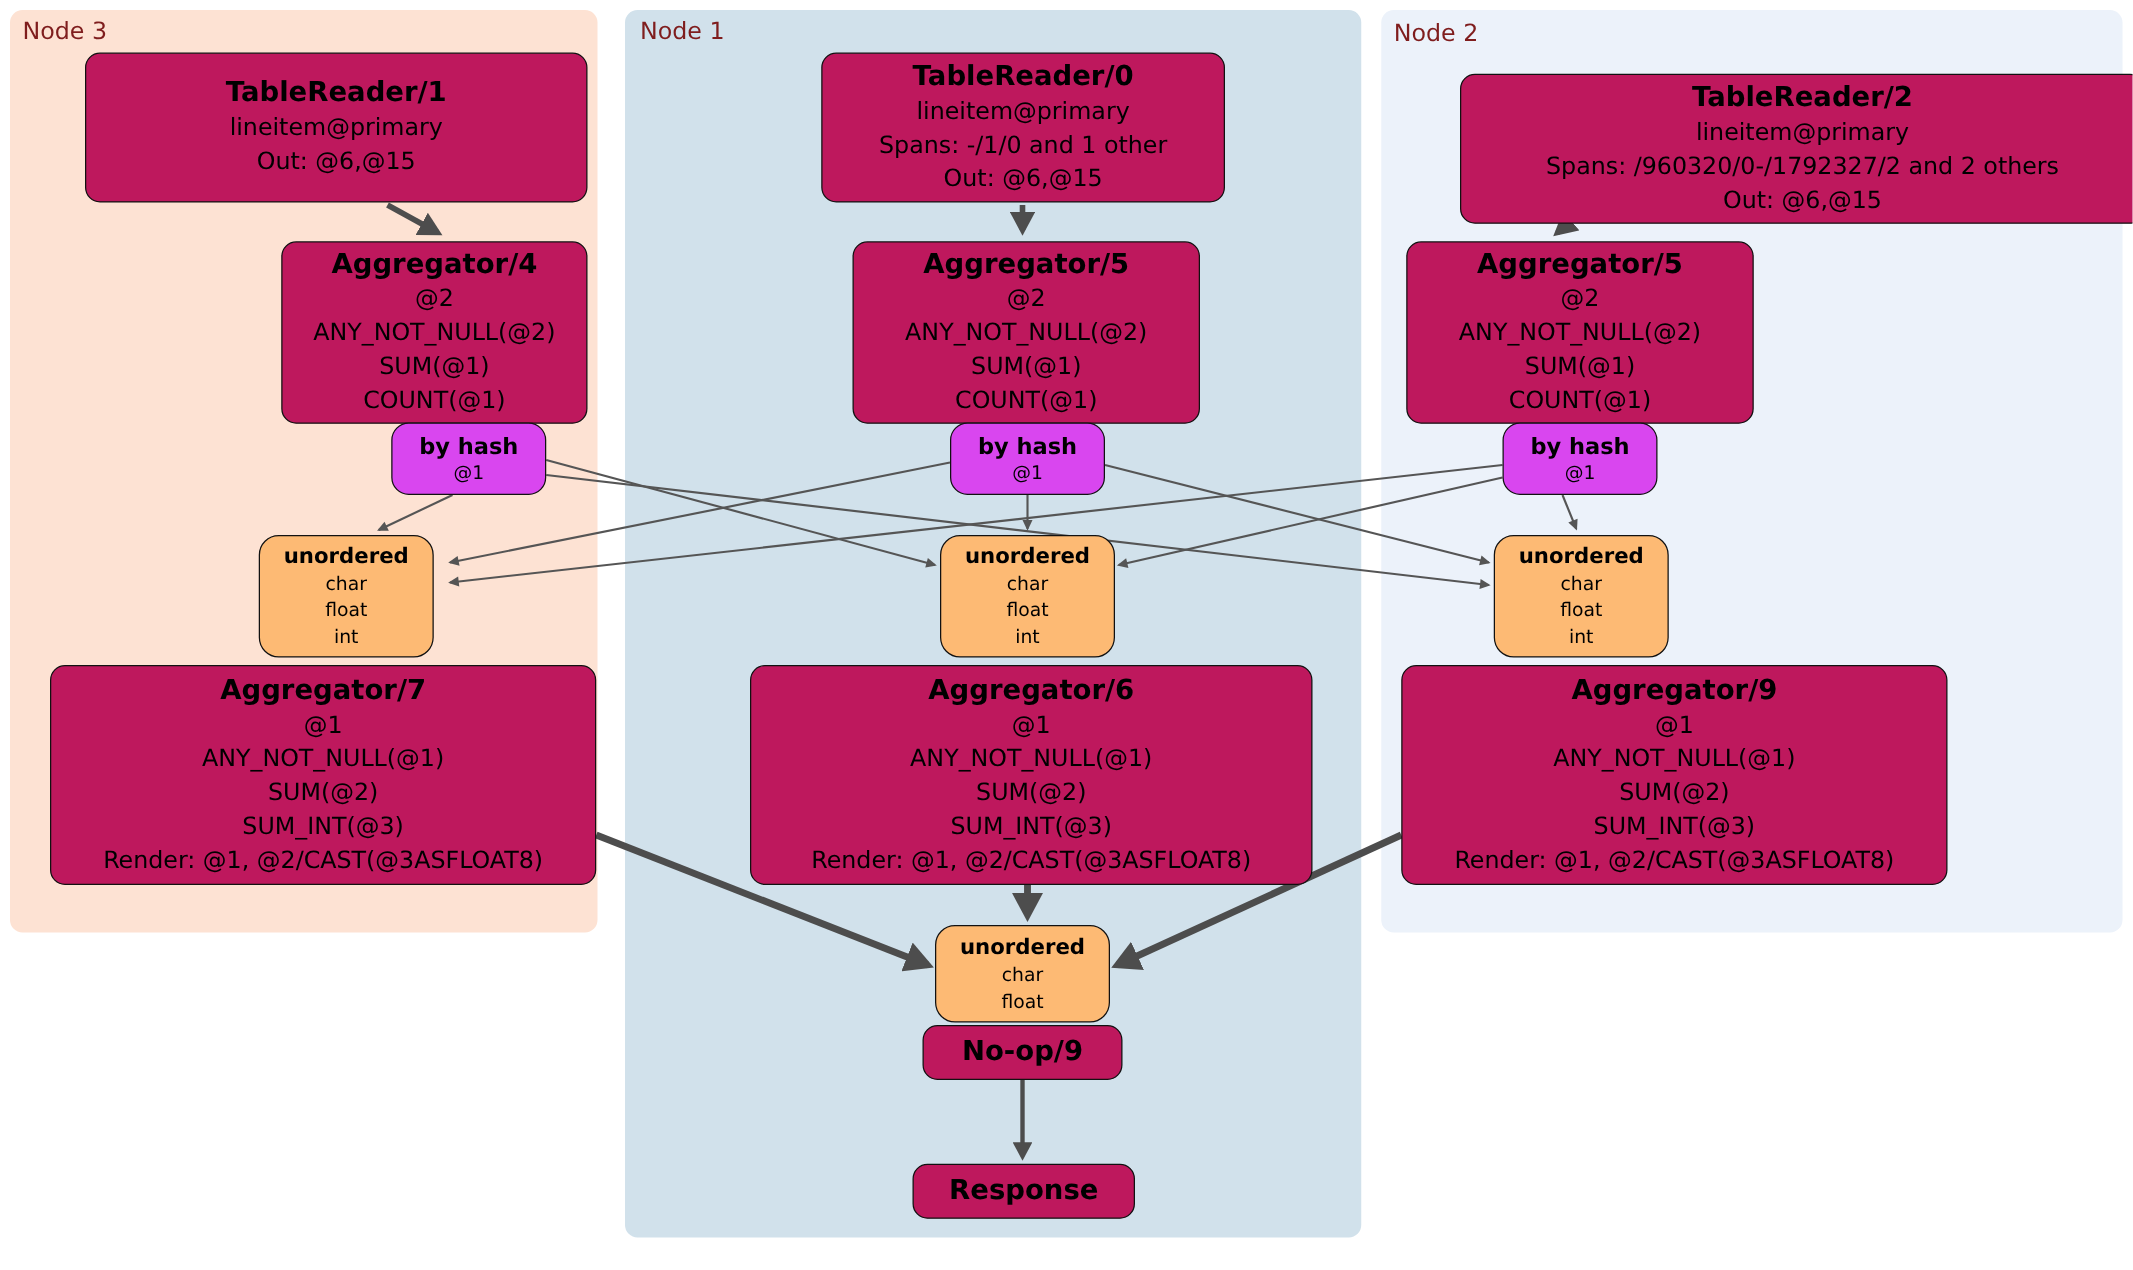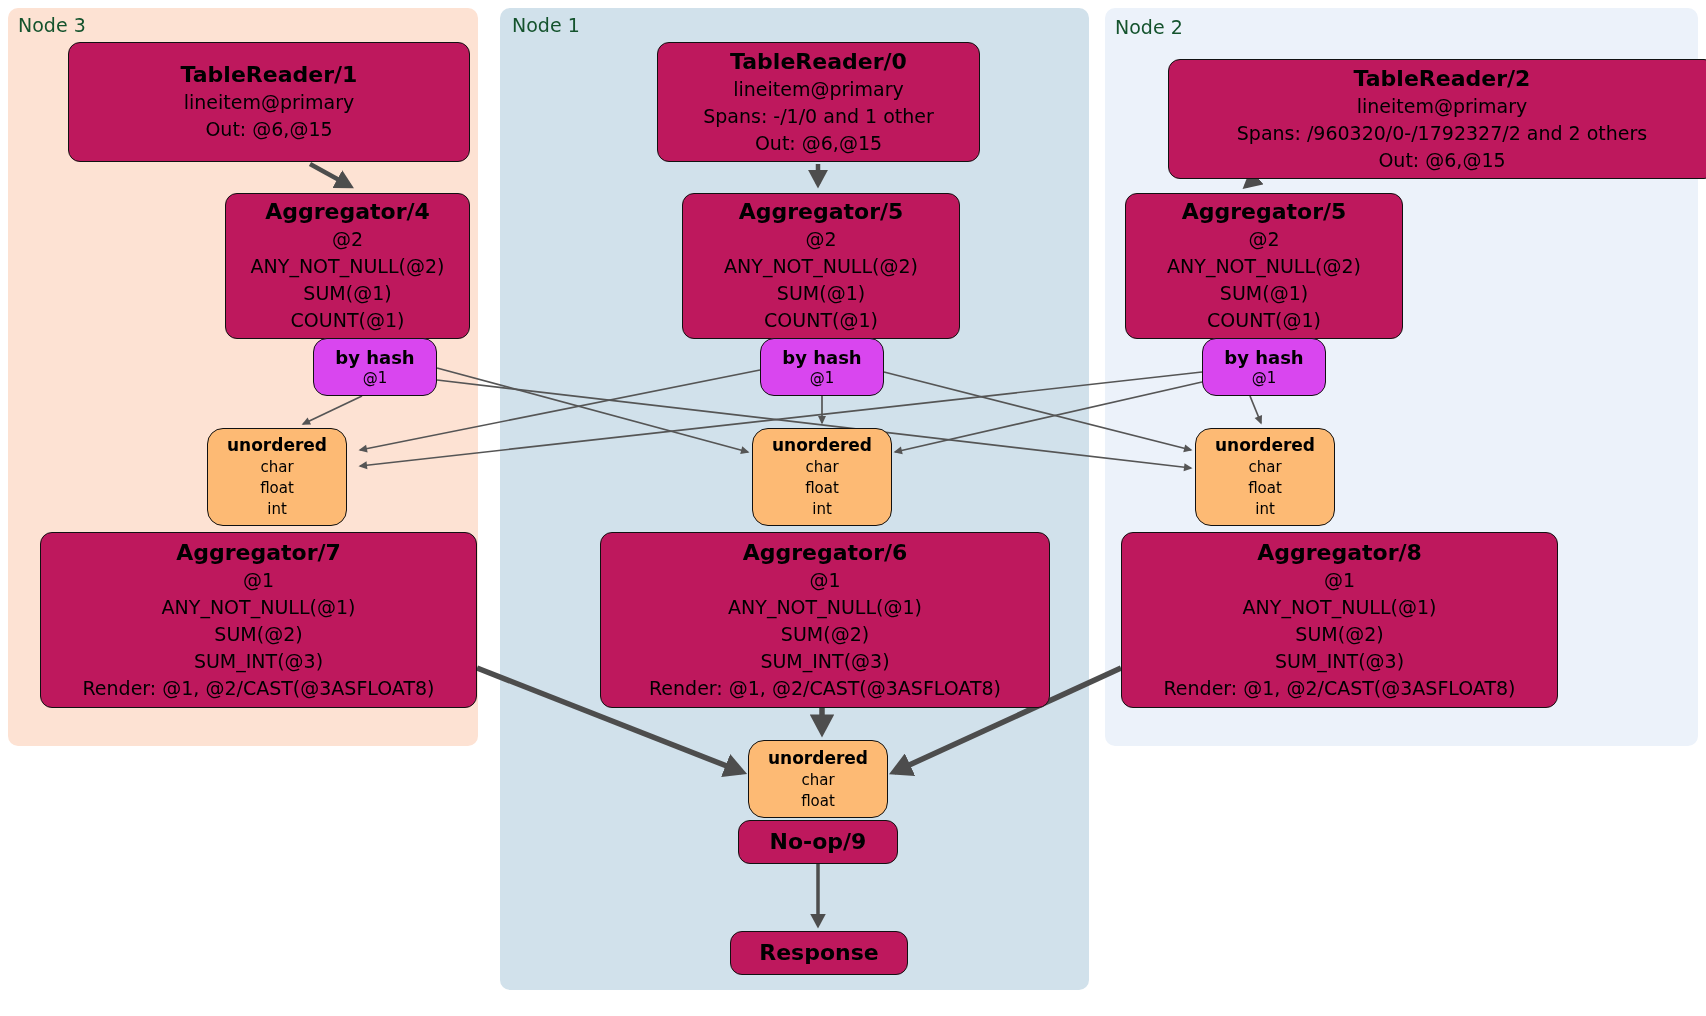--- a/index.html
+++ b/index.html
@@ -1,21 +1,21 @@
 <!DOCTYPE html>
 <html><head>
 <meta charset="utf-8">
 <style>
   html,body{margin:0;padding:0;background:#ffffff;}
   #canvas{
     position:relative;width:1706px;height:1016px;overflow:hidden;
     font-family:"DejaVu Sans","Liberation Sans",sans-serif;color:#000;
   }
   .region{position:absolute;border-radius:10px;z-index:0;}
-  .region-label{position:absolute;font-size:19px;color:#14532d;z-index:3;}
+  .region-label{position:absolute;font-size:19px;color:#7f1d1d;z-index:3;}
   #edges{position:absolute;left:0;top:0;z-index:1;}
   .box{position:absolute;z-index:2;display:flex;flex-direction:column;justify-content:center;
        align-items:center;text-align:center;box-sizing:border-box;}
   .proc{background:#be185d;border:1.6px solid #111;border-radius:12px;}
   .router{background:#d946ef;border:1.6px solid #111;border-radius:14px;z-index:3;}
   .sync{background:#fdba74;border:1.6px solid #111;border-radius:16px;}
   .ttl{font-weight:bold;font-size:22px;line-height:28px;white-space:nowrap;}
   .ln{font-size:19px;line-height:27px;white-space:nowrap;}
   .router .ttl{font-size:18px;line-height:22px;}
   .router .ln{font-size:15px;line-height:19px;}
@@ -173,21 +173,21 @@
   </div>
 
   <div class="box sync" style="left:1195px;top:428px;width:140px;height:98px;">
     <div class="ttl">unordered</div>
     <div class="ln">char</div>
     <div class="ln">float</div>
     <div class="ln">int</div>
   </div>
 
   <div class="box proc" style="left:1121px;top:532px;width:437px;height:176px;">
-    <div class="ttl">Aggregator/8</div>
+    <div class="ttl">Aggregator/9</div>
     <div class="ln">@1</div>
     <div class="ln">ANY_NOT_NULL(@1)</div>
     <div class="ln">SUM(@2)</div>
     <div class="ln">SUM_INT(@3)</div>
     <div class="ln">Render: @1, @2/CAST(@3ASFLOAT8)</div>
   </div>
 
 </div>
 
 </body></html>

